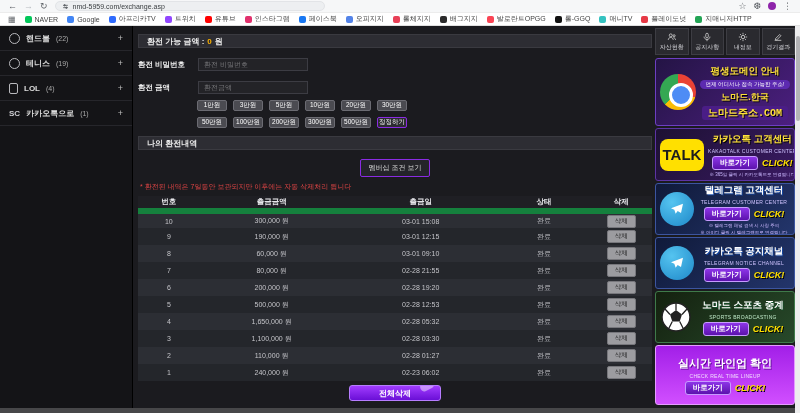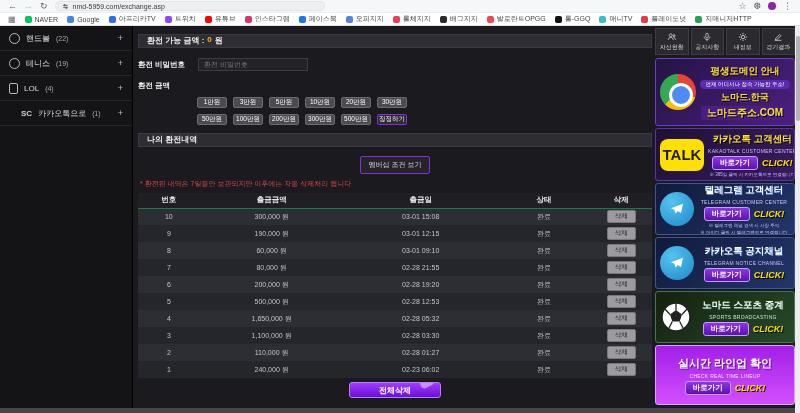--- a/index.html
+++ b/index.html
@@ -21,43 +21,43 @@
   .bm-dot { width:7px; height:7px; border-radius:2px; }
   .bm-label { font-size:7px; color:#444; white-space:nowrap; }
 
   
   .app { position:absolute; top:26px; left:0; right:0; bottom:0; background:#1b1b1f; }
 
   .sidebar { position:absolute; left:0; top:0; bottom:0; width:133px; background:#141417; border-right:1px solid #000; }
   .side-item { height:25px; display:flex; align-items:center; gap:6px; padding:0 9px; border-bottom:1px solid #26262b; cursor:pointer; }
   .side-icon { width:11px; height:11px; border:1px solid #b9b9bd; border-radius:50%; flex:0 0 auto; display:flex; align-items:center; justify-content:center; }
   .side-icon.lol-icon { border-radius:2px; width:9px; }
-  .side-icon.sc-icon { border:none; border-radius:0; width:auto; font-size:8px; font-weight:bold; color:#cfcfd4;margin-left:12px; }
-  .side-label { font-size:8px; color:#ddd; font-weight:normal; white-space:nowrap; }
+  .side-icon.sc-icon { border:none; border-radius:0; width:auto; font-size:8px; font-weight:bold; color:#cfcfd4; }
+  .side-label { font-size:8px; color:#ddd; font-weight:bold; white-space:nowrap; }
   .side-count { font-size:7px; color:#aaa; }
   .side-plus { margin-left:auto; font-size:9px; color:#bbb; }
 
   
   .main { position:absolute; left:134px; top:0; width:522px; bottom:0; }
-  .bar-header { margin:8px 4px 0 4px; background:#2d2d33; border:1px solid #3a3a40; height:14px; display:flex; padding:0 8px; font-size:8px; font-weight:bold; color:#eee; gap:3px; }
+  .bar-header { margin:8px 4px 0 4px; background:#2d2d33; border:1px solid #3a3a40; height:14px; display:flex; align-items:center; padding:0 8px; font-size:8px; font-weight:bold; color:#eee; gap:3px; }
   .amount-highlight { color:#ffb400; }
   .form-row { display:flex; align-items:center; margin:10px 4px 0 4px; }
   .form-label { width:60px; font-size:7.5px; font-weight:bold; color:#eee; }
   .txt { width:110px; height:13px; background:#232327; border:1px solid #3c3c43; color:#ccc; font-size:7px; padding:0 5px; outline:none; font-family:"Liberation Sans",sans-serif; }
   .txt::placeholder { color:#767679; }
   .quick-row { display:flex; gap:6px; margin:6px 4px 0 63px; }
   .quick-btn { width:30px; height:11px; background:#4b4b51; border:1px solid #6b6b72; border-radius:2px; color:#fff; font-size:6.5px; cursor:pointer; line-height:1; font-family:"Liberation Sans",sans-serif; }
   .quick-btn.reset { background:#2c2c31; border:1px solid #8a2be2; }
   .purple-btn { display:block; margin:11px auto 0 auto; width:92px; height:16px; background:linear-gradient(180deg,#a13cff,#6a0fd6); border:1px solid #b77dff; border-radius:3px; color:#fff; font-size:8px; font-weight:bold; cursor:pointer; position:relative; overflow:hidden; font-family:"Liberation Sans",sans-serif; }
   .purple-btn::after { content:""; position:absolute; right:6px; top:-4px; width:14px; height:8px; background:rgba(255,255,255,.45); transform:rotate(-25deg); border-radius:4px; }
   .membership-btn { display:block; margin:9px auto 0 auto; background:#242429; border:1px solid #8a2be2; border-radius:2px; color:#ddd; font-size:7px; padding:3px 8px; cursor:pointer; font-family:"Liberation Sans",sans-serif; }
   .note { margin:5px 6px 0 6px; font-size:7px; color:#e04545; }
 
   table.history { width:calc(100% - 8px); margin:4px 4px 0 4px; border-collapse:collapse; }
-  .history th { height:15px; font-size:7.5px; color:#e6e6ea; font-weight:bold; background:#1f1f24; border-bottom:1px solid #15803d; }
+  .history th { height:15px; font-size:7.5px; color:#e6e6ea; font-weight:bold; background:#1f1f24; border-bottom:6px solid #15803d; }
   .history td { height:17px; font-size:7px; color:#c4c4c9; text-align:center; }
   .history tbody tr:nth-child(odd) { background:#2c2e34; }
   .history tbody tr:nth-child(even) { background:#24262b; }
   .del-btn { background:#9c9ca0; border:1px solid #77777c; border-radius:2px; color:#151515; font-size:6.5px; padding:1px 7px; cursor:pointer; font-family:"Liberation Sans",sans-serif; }
   .delete-all { margin-top:4px; }
 
   
   .rightbar { position:absolute; right:5px; top:2px; width:140px; }
   .tabs { display:flex; gap:2px; margin-bottom:3px; }
   .tab { flex:1; height:27px; background:#2a2a2f; border:1px solid #3d3d43; display:flex; flex-direction:column; align-items:center; justify-content:center; gap:1px; cursor:pointer; }
@@ -67,21 +67,21 @@
   .bn2 { height:53px; background:linear-gradient(135deg,#1d1133,#3a1a63); border:1px solid #5d34a5; }
   .bn3,.bn4 { background:linear-gradient(135deg,#101a3a,#23356b); border:1px solid #3c55a0; }
   .bn5 { background:linear-gradient(135deg,#14210f,#27492a); border:1px solid #3f7a4a; }
   .bn6 { height:60px; background:linear-gradient(180deg,#a21fe8,#d14fff); border:1px solid #e59bff; flex-direction:column; justify-content:center; gap:2px; }
   .bn-col { display:flex; flex-direction:column; align-items:center; gap:2px; flex:1; }
   .bn-title-y { font-size:9.5px; font-weight:bold; color:#ffe13a; text-shadow:1px 1px 0 #000; white-space:nowrap; }
   .bn-title-w { font-size:9.5px; font-weight:bold; color:#fff; text-shadow:1px 1px 0 #1446a0; white-space:nowrap; }
   .bn-sub { font-size:5px; color:#cfc3ff; letter-spacing:.3px; white-space:nowrap; }
   .bn-pill { font-size:5.5px; color:#fff; background:#5c2ab0; border-radius:5px; padding:1px 5px; white-space:nowrap; }
   .bn-domain1 { font-size:9px; font-weight:bold; color:#ffe13a; text-shadow:1px 1px 0 #000; }
-  .bn-domain2 { font-size:10px; font-weight:bold; color:#ffe13a; background:#4a1d86; border-radius:3px; padding:0 6px; text-shadow:1px 1px 0 #000; }
+  .bn-domain2 { font-size:10px; font-weight:bold; color:#ffe13a; background:#4a1d86; border-radius:3px; padding:0 6px; text-shadow:1px 1px 0 #000;font-family:Liberation Mono, monospace; }
   .cta-row { display:flex; align-items:center; gap:4px; }
   .cta { background:linear-gradient(180deg,#8d35e8,#5c12ad); border:1px solid #c79bff; border-radius:3px; color:#fff; font-size:7.5px; font-weight:bold; padding:1px 7px; }
   .click { color:#ffe000; font-style:italic; font-weight:bold; font-size:9px; text-shadow:1px 1px 0 #000; }
   .bn-note { font-size:4.5px; color:#cbb8ff; white-space:nowrap; }
   .chrome-logo { width:36px; height:36px; border-radius:50%; background:conic-gradient(#ea4335 0 30%, #fbbc05 30% 63%, #34a853 63% 100%); position:relative; flex:0 0 auto; }
   .chrome-logo::after { content:""; position:absolute; left:9px; top:9px; width:18px; height:18px; border-radius:50%; background:#4e8cf5; border:3px solid #fff; }
   .kakao-logo { width:44px; height:32px; background:#ffe000; border-radius:8px; display:flex; align-items:center; justify-content:center; font-size:15px; font-weight:bold; color:#1d1d1d; flex:0 0 auto; position:relative; }
   .kakao-logo::after { content:""; position:absolute; left:6px; bottom:-5px; border:5px solid transparent; border-top-color:#ffe000; }
   .tg-logo { width:34px; height:34px; border-radius:50%; background:radial-gradient(circle at 35% 30%,#55c4f0,#1e88c9); display:flex; align-items:center; justify-content:center; flex:0 0 auto; }
   .ball-logo { width:32px; height:32px; flex:0 0 auto; }
@@ -235,20 +235,21 @@
       <span>원</span>
     </div>
 
     <div class="form-row">
       <span class="form-label">환전 비밀번호</span>
       <input class="txt" type="text" placeholder="환전 비밀번호" style="">
     </div>
 
     <div class="form-row">
       <span class="form-label">환전 금액</span>
+      <input class="txt" type="text" placeholder="환전금액" style="">
     </div>
 
     <div class="quick-row">
 
     <button class="quick-btn">1만원</button>
         <button class="quick-btn">3만원</button>
         <button class="quick-btn">5만원</button>
         <button class="quick-btn">10만원</button>
         <button class="quick-btn">20만원</button>
         <button class="quick-btn">30만원</button>

